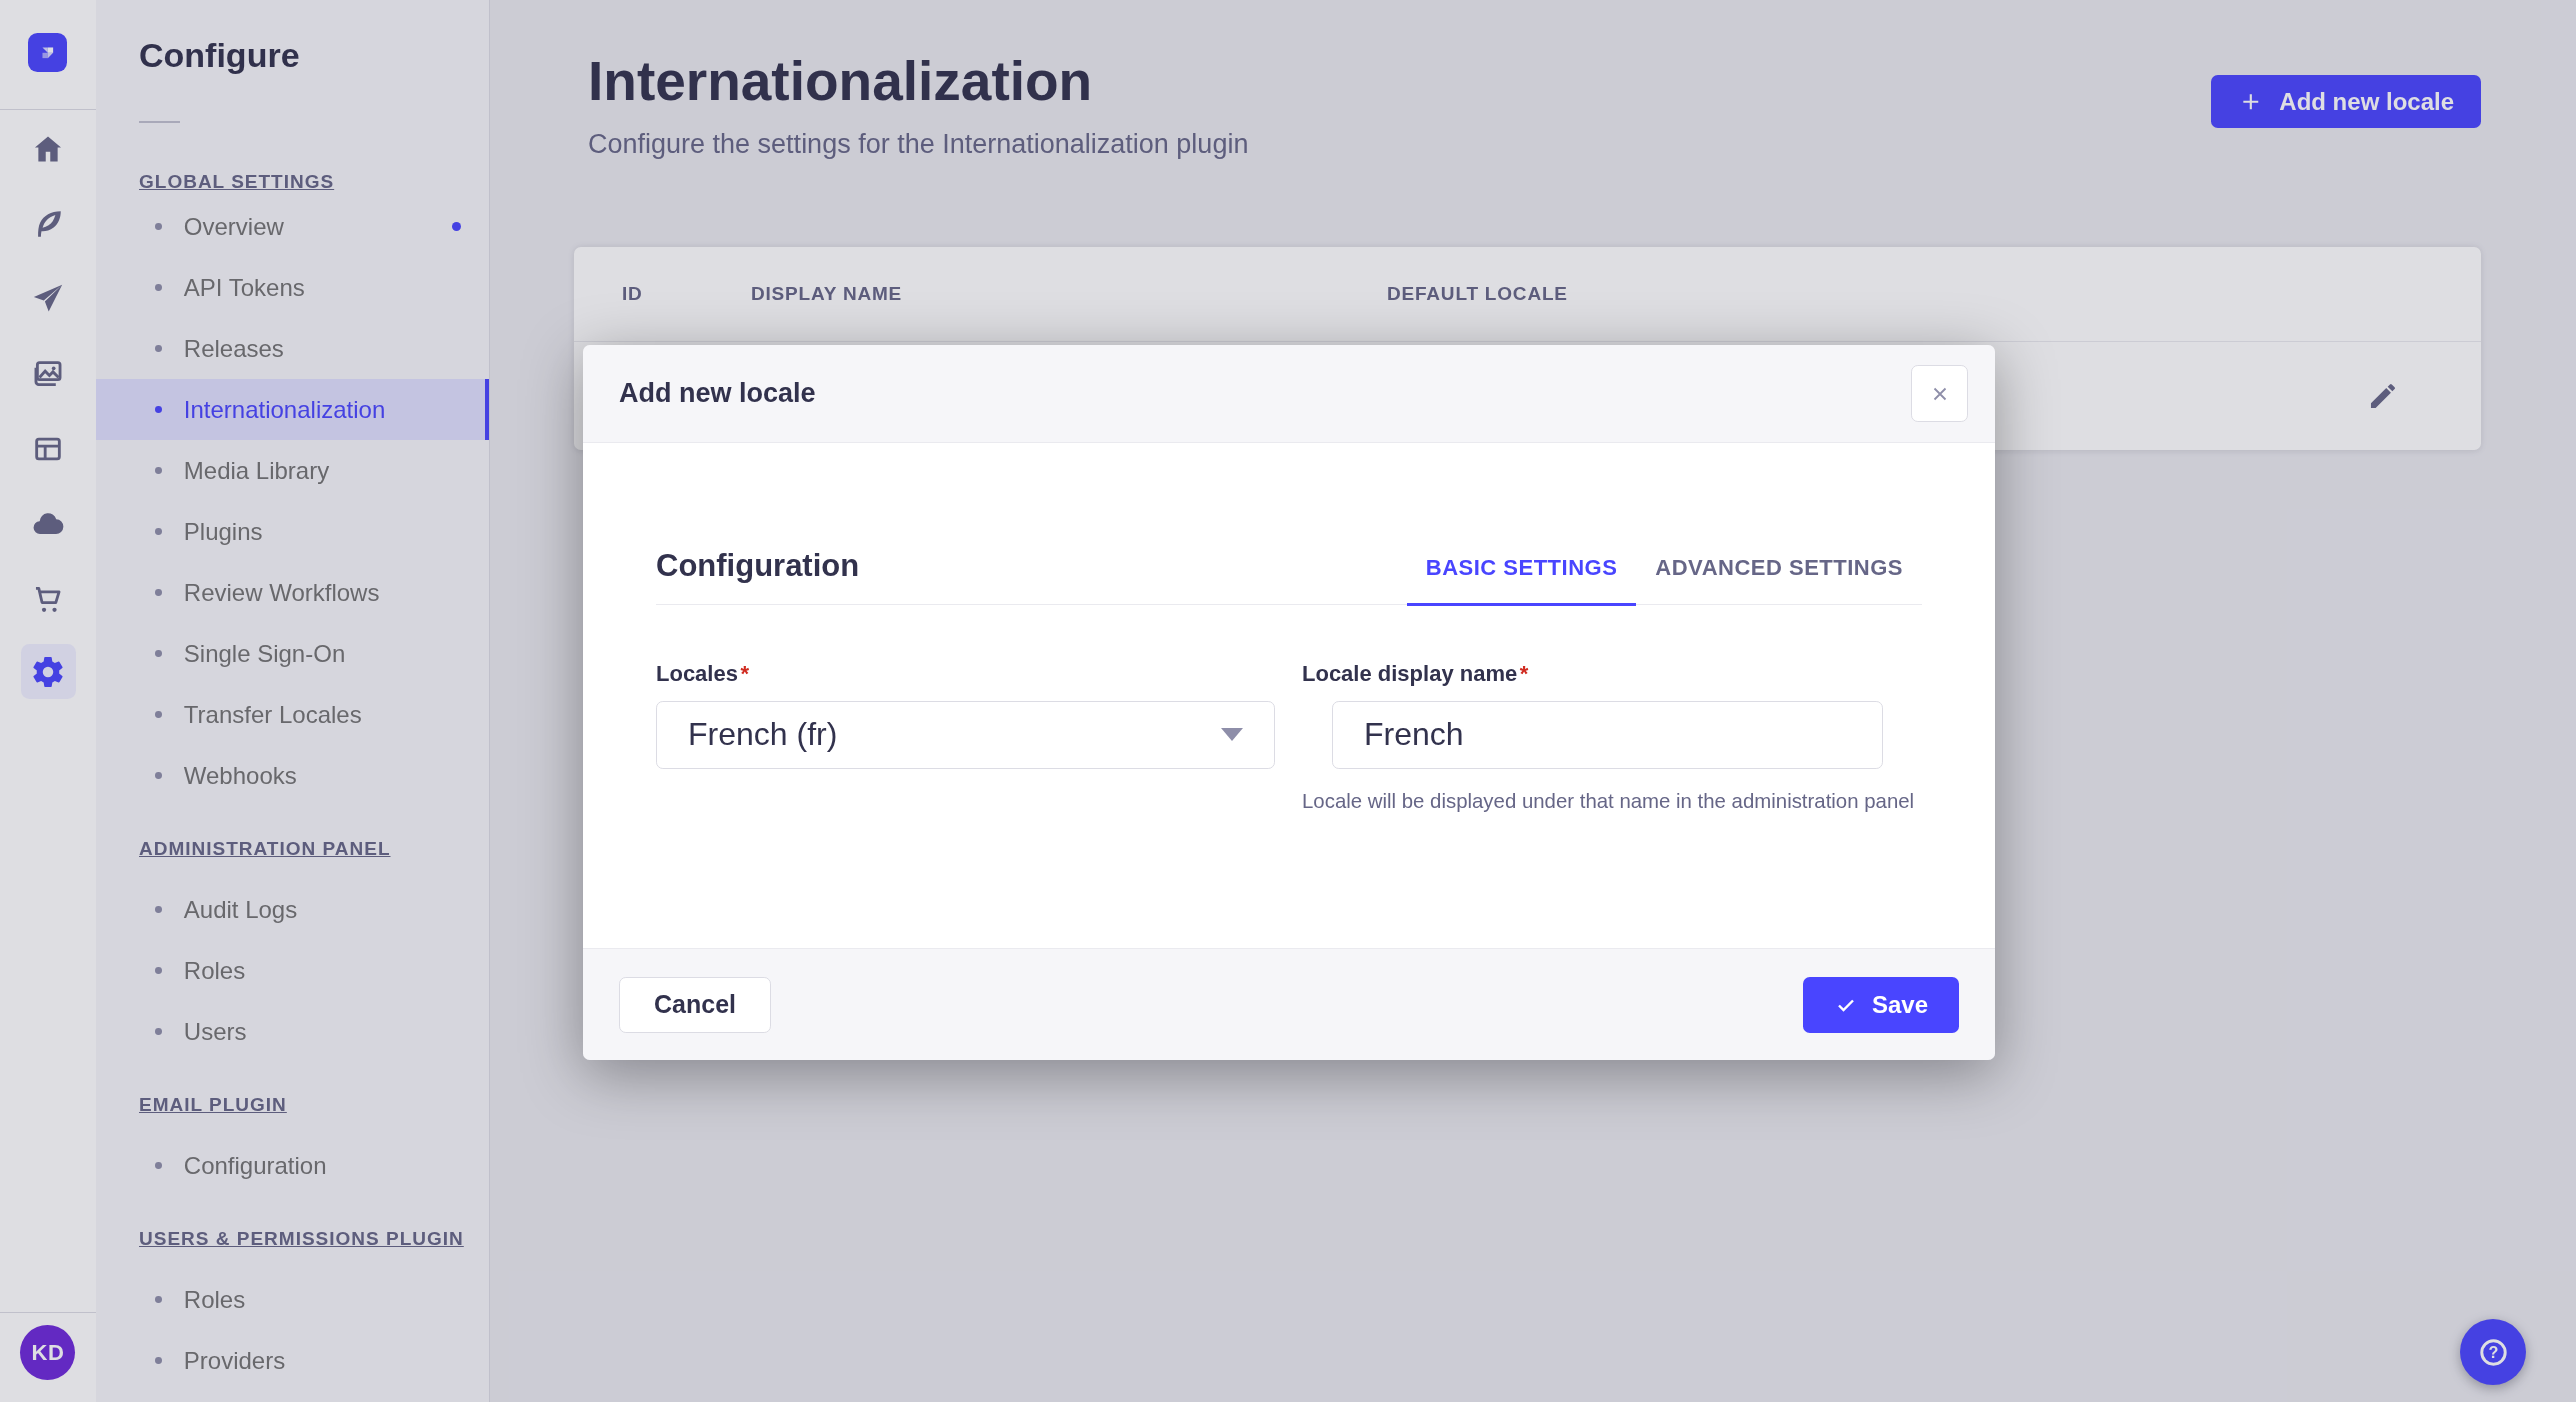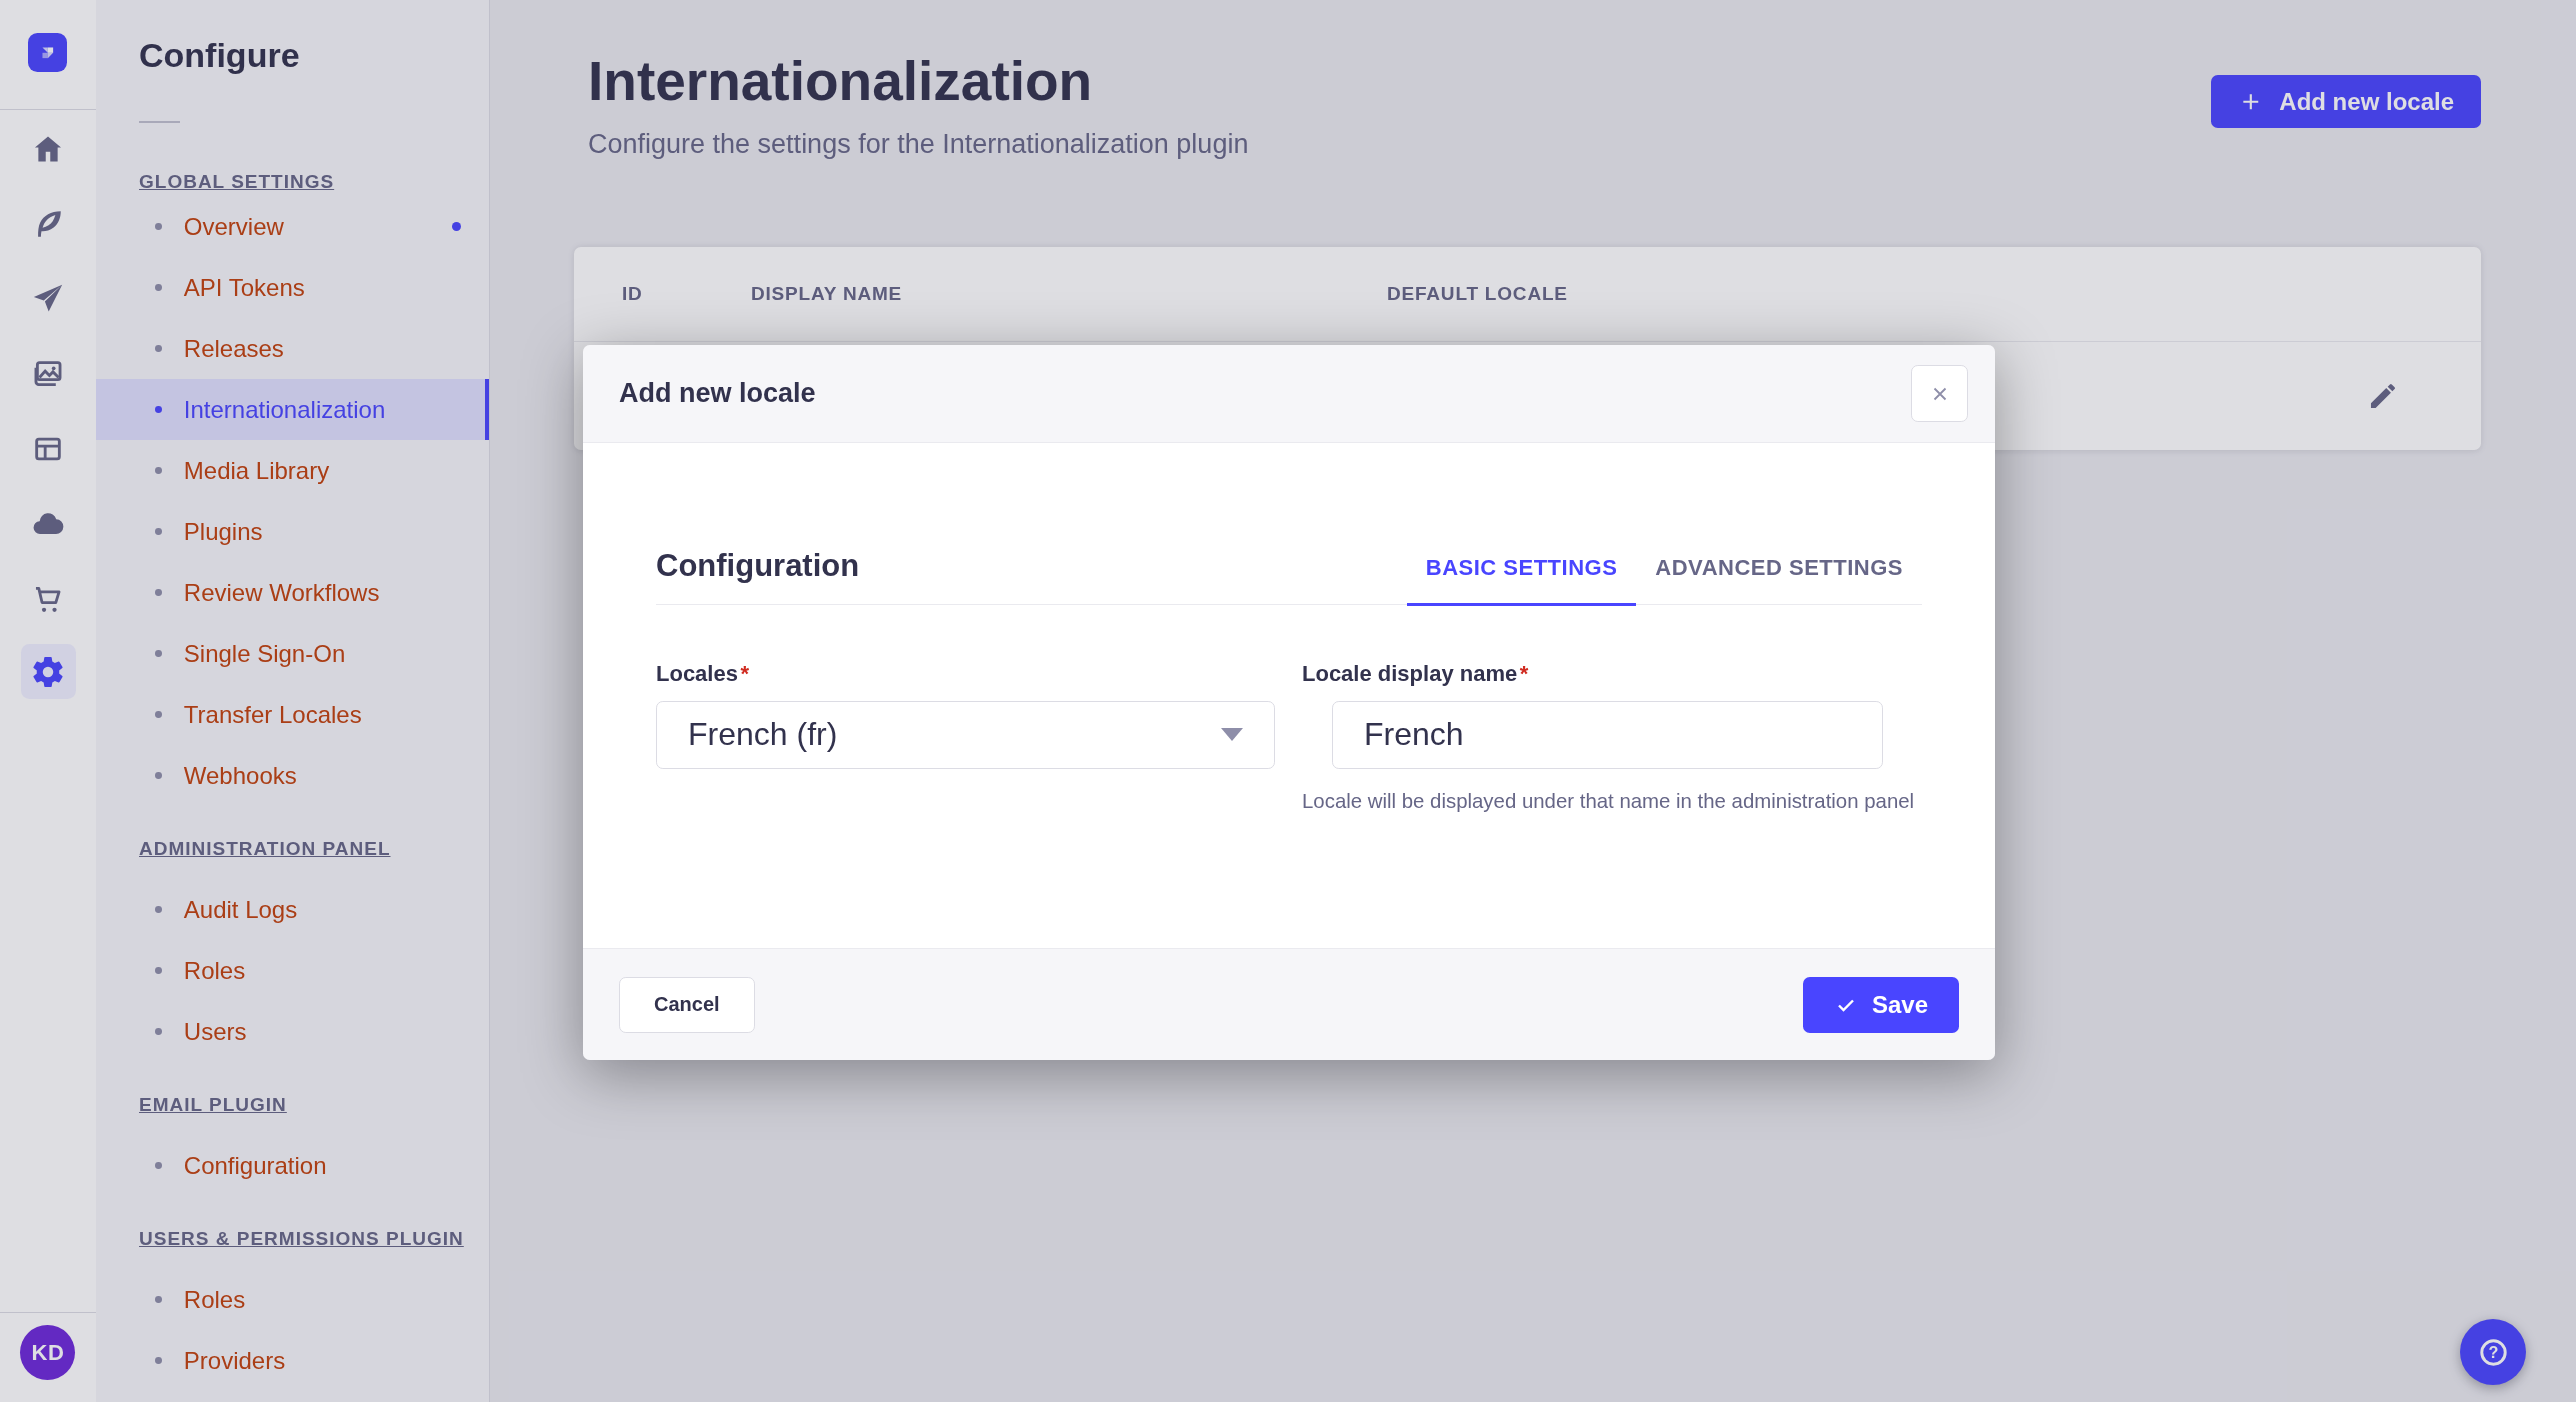--- a/index.html
+++ b/index.html
@@ -28,21 +28,21 @@
   
   .subnav{position:absolute;left:96px;top:0;bottom:0;width:394px;background:#f6f6f9;
           border-right:0.9px solid #dcdce4;box-sizing:border-box;}
   .subnav-title{position:absolute;left:43px;top:36px;font-size:34px;font-weight:600;color:#32324d;}
   .subnav-title-div{position:absolute;left:43px;top:121px;width:41px;height:1.7px;background:#c0c0cf;}
   .subnav-list{position:absolute;top:167px;left:0;right:0;}
   .sec-label{height:29px;display:flex;align-items:center;padding-left:43px;
              font-size:19px;font-weight:700;letter-spacing:1px;color:#666687;text-decoration:underline;}
   .sec-label.later{height:61px;margin-top:12px;}
   .snav-item{height:61px;display:flex;align-items:center;padding-left:59px;gap:22px;
-             font-size:24px;color:#c2410c;cursor:pointer;position:relative;}
+             font-size:24px;color:#737373;cursor:pointer;position:relative;}
   .dot{width:6.8px;height:6.8px;border-radius:50%;background:#8e8ea9;flex:none;}
   .snav-item.active{background:#e0e0fe;color:#4945ff;font-weight:500;}
   .snav-item.active .dot{background:#4945ff;}
   .snav-item.active::after{content:"";position:absolute;right:0;top:0;bottom:0;width:4.3px;
                            background:#4945ff;}
   .notif{width:9.4px;height:9.4px;border-radius:50%;background:#4945ff;margin-left:auto;
          margin-right:28px;flex:none;}
 
   
   .main{position:absolute;left:491px;top:0;right:0;bottom:0;background:#eaeaef;}
@@ -92,21 +92,21 @@
            box-sizing:border-box;display:flex;align-items:center;justify-content:space-between;
            padding:0 31px;font-size:32px;color:#32324d;cursor:pointer;}
   input.control{width:551px;font-family:Liberation Sans, sans-serif;cursor:text;outline:none;margin-left:30px;}
   .caret{width:0;height:0;border-left:11px solid transparent;border-right:11px solid transparent;
          border-top:13.6px solid #8e8ea9;}
   .helper{margin-top:17px;font-size:20.4px;line-height:31px;color:#666687;}
   .modal-footer{height:111px;background:#f6f6f9;border-top:0.9px solid #eaeaef;
                 border-radius:0 0 6.8px 6.8px;display:flex;align-items:center;
                 justify-content:space-between;padding:0 36px;}
   .btn-cancel{height:56px;padding:0 34px;background:#fff;border:0.9px solid #dcdce4;
-              border-radius:6.8px;font-size:20px;font-weight:600;color:#32324d;
+              border-radius:6.8px;font-size:25px;font-weight:600;color:#32324d;
               font-family:inherit;cursor:pointer;}
   .btn-save{height:56px;padding:0 31px;background:#4945ff;border:none;border-radius:6.8px;
             font-size:24px;font-weight:600;color:#fff;font-family:inherit;display:flex;
             align-items:center;gap:13.6px;cursor:pointer;}
 </style>
 </head>
 <body>
 
 <div class="app">
 

